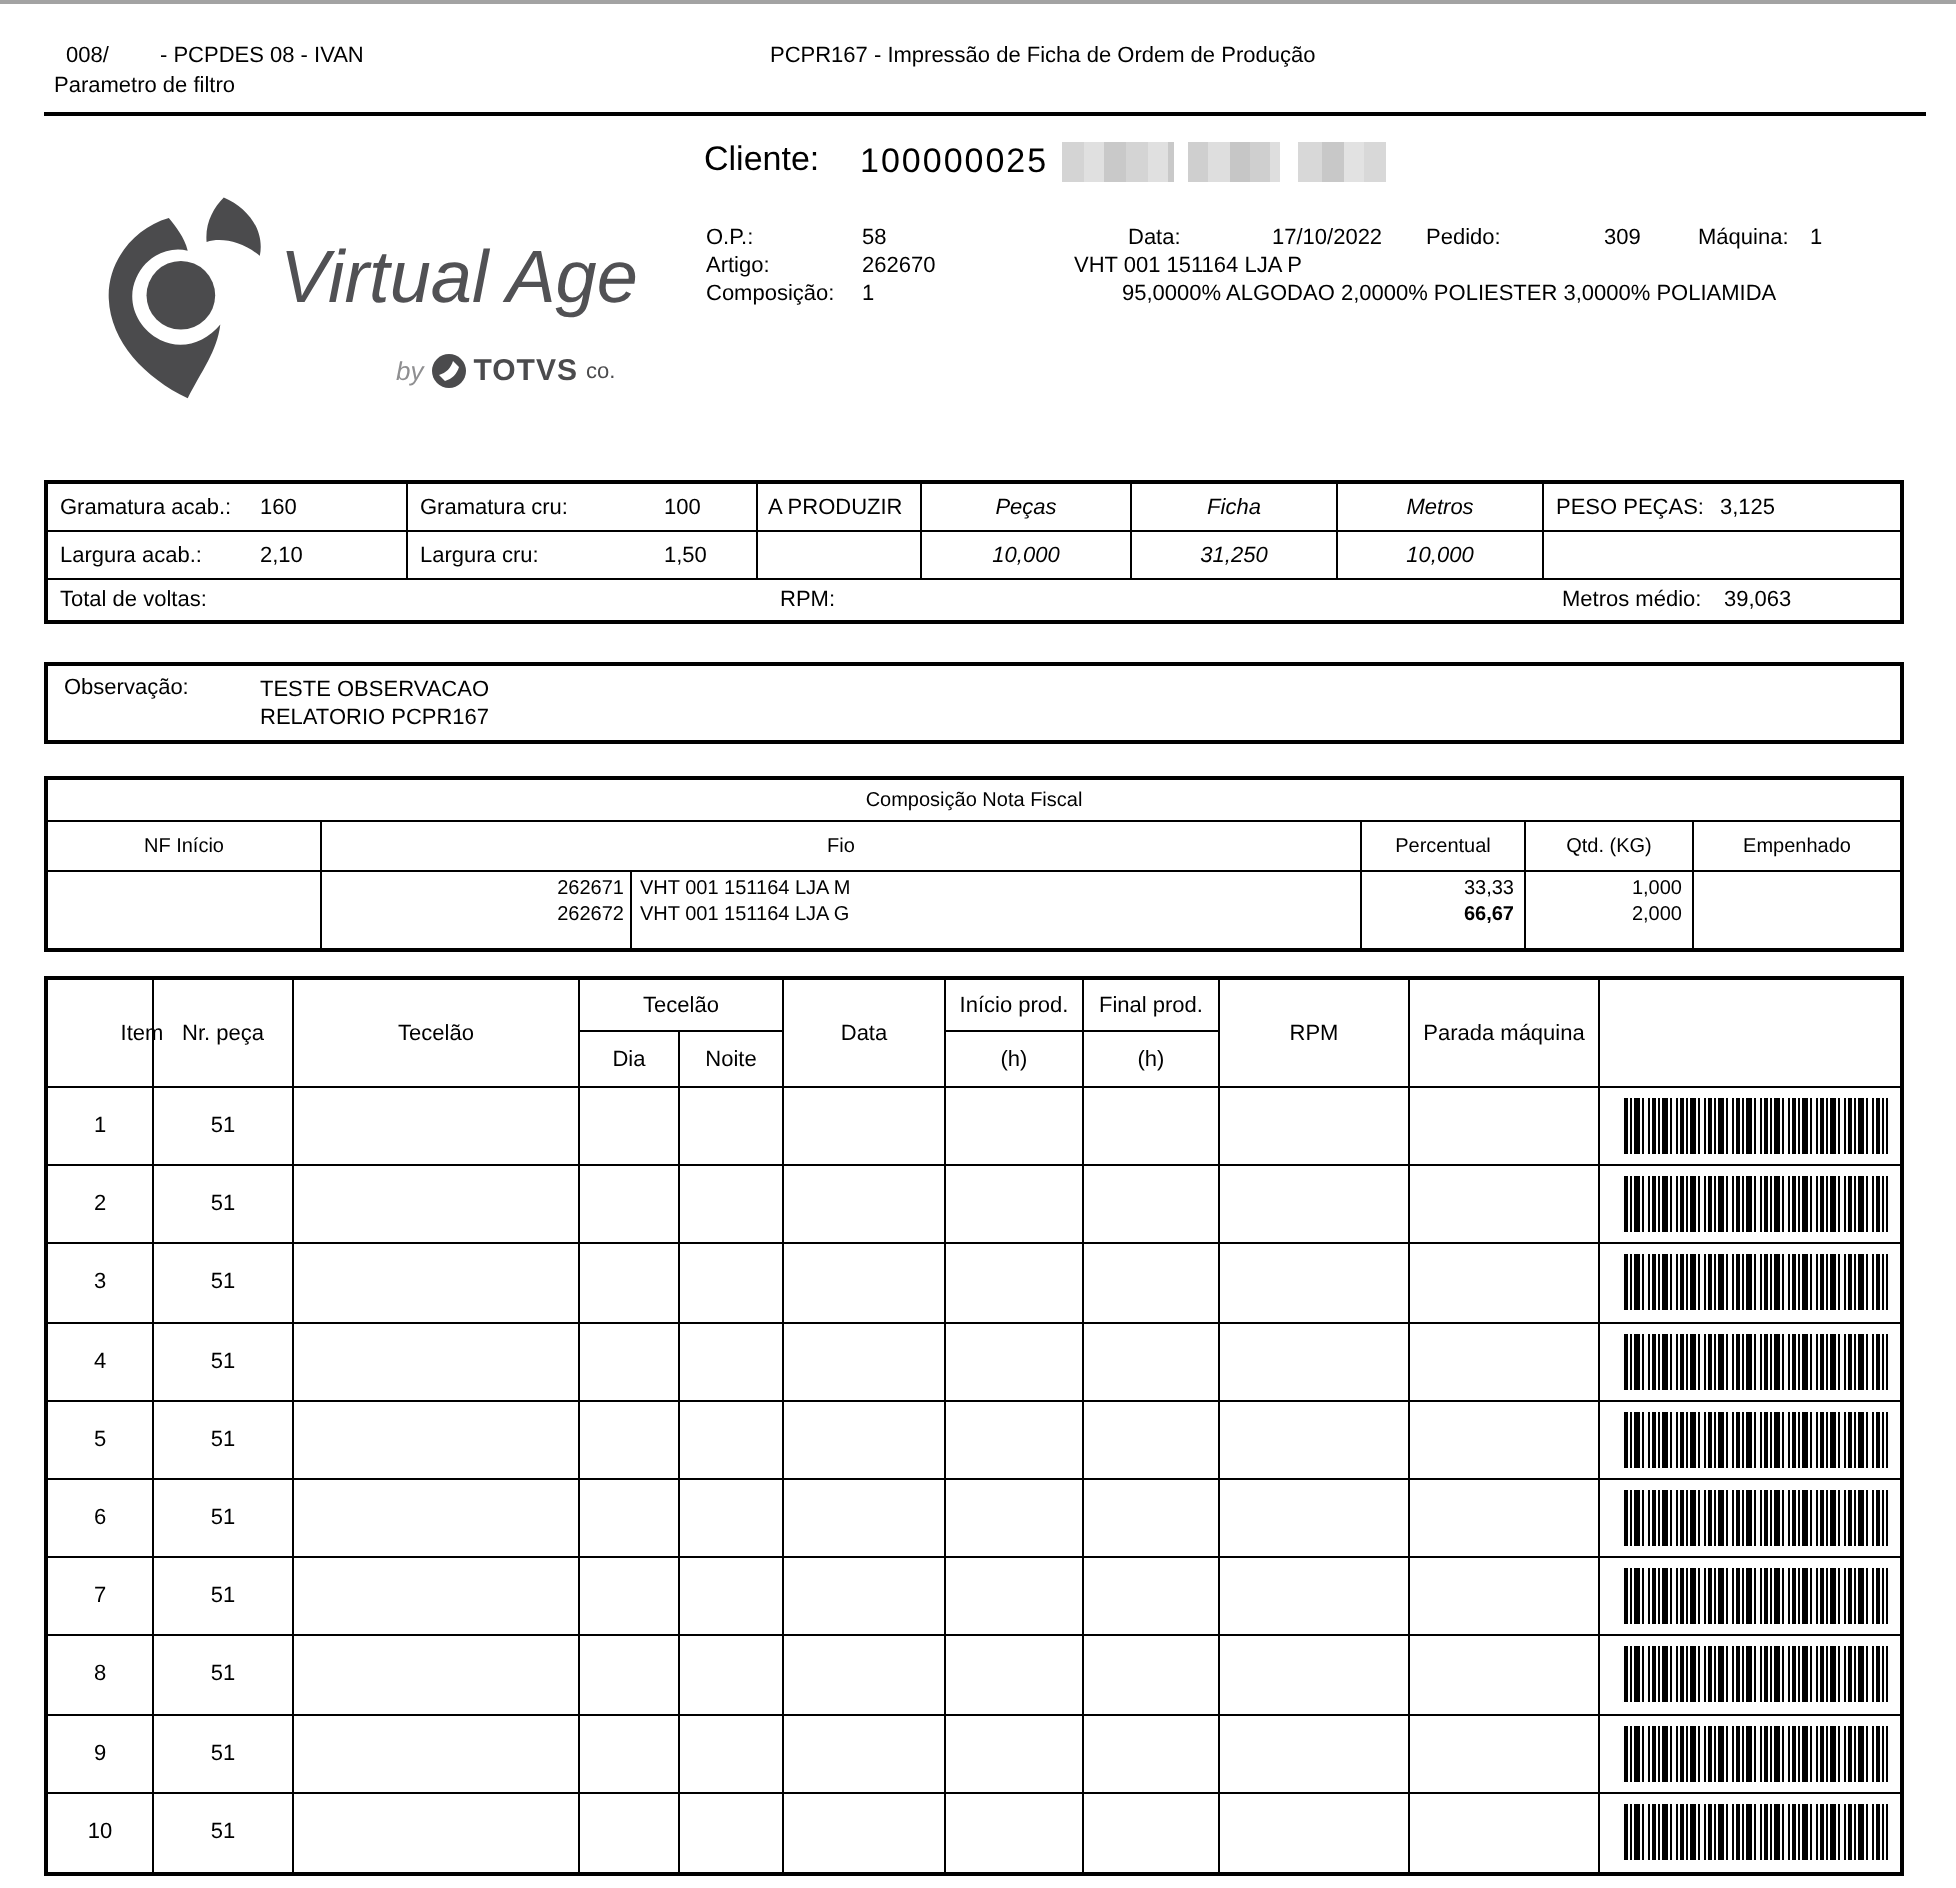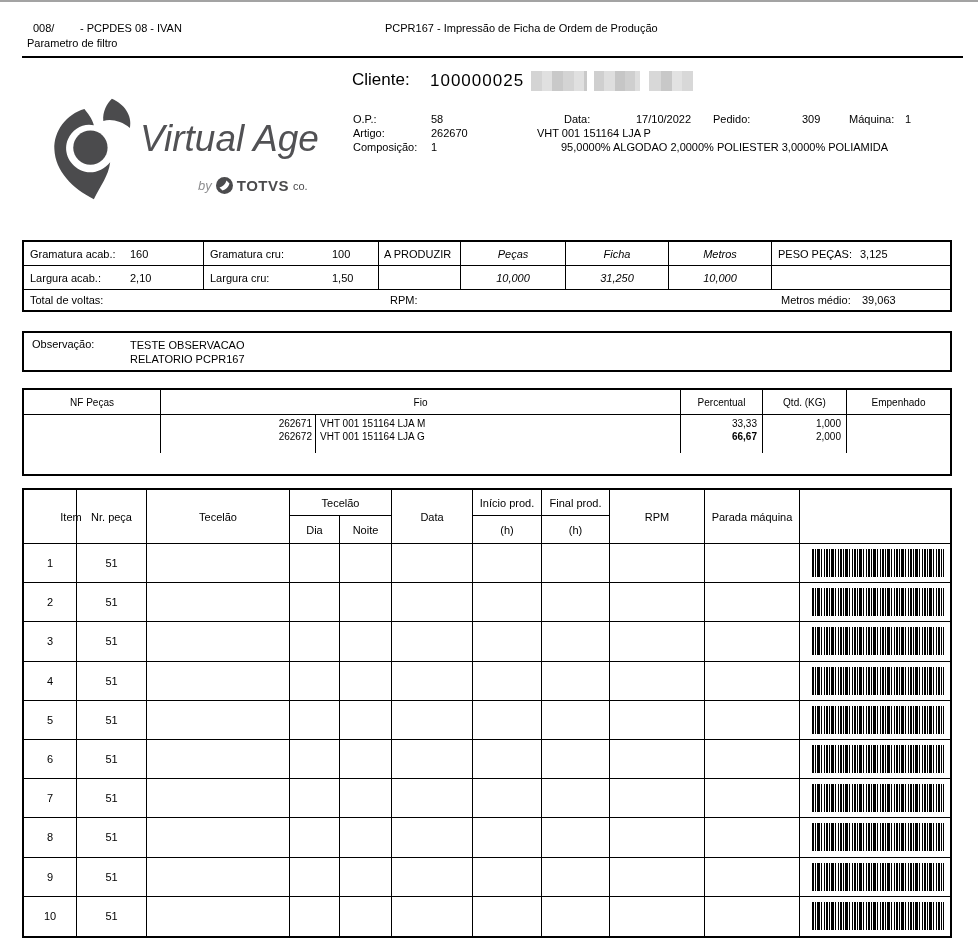--- a/index.html
+++ b/index.html
@@ -182,22 +182,23 @@
 
   <div class="box obs" style="top:331px;">
     <span class="lbl">Observação:</span>
     <div class="lines">
       <div>TESTE OBSERVACAO</div>
       <div>RELATORIO PCPR167</div>
     </div>
   </div>
 
   <div class="box" style="top:388px;height:88px;">
+    <div class="nf-title">Composição Nota Fiscal</div>
     <div class="nf-head">
-      <div>NF Peças</div>
+      <div>NF Início</div>
       <div>Fio</div>
       <div>Percentual</div>
       <div>Qtd. (KG)</div>
       <div>Empenhado</div>
     </div>
     <div class="nf-body">
       <div class="nf-col"></div>
       <div class="nf-col">
 
       <div class="nfline r">262671</div>

